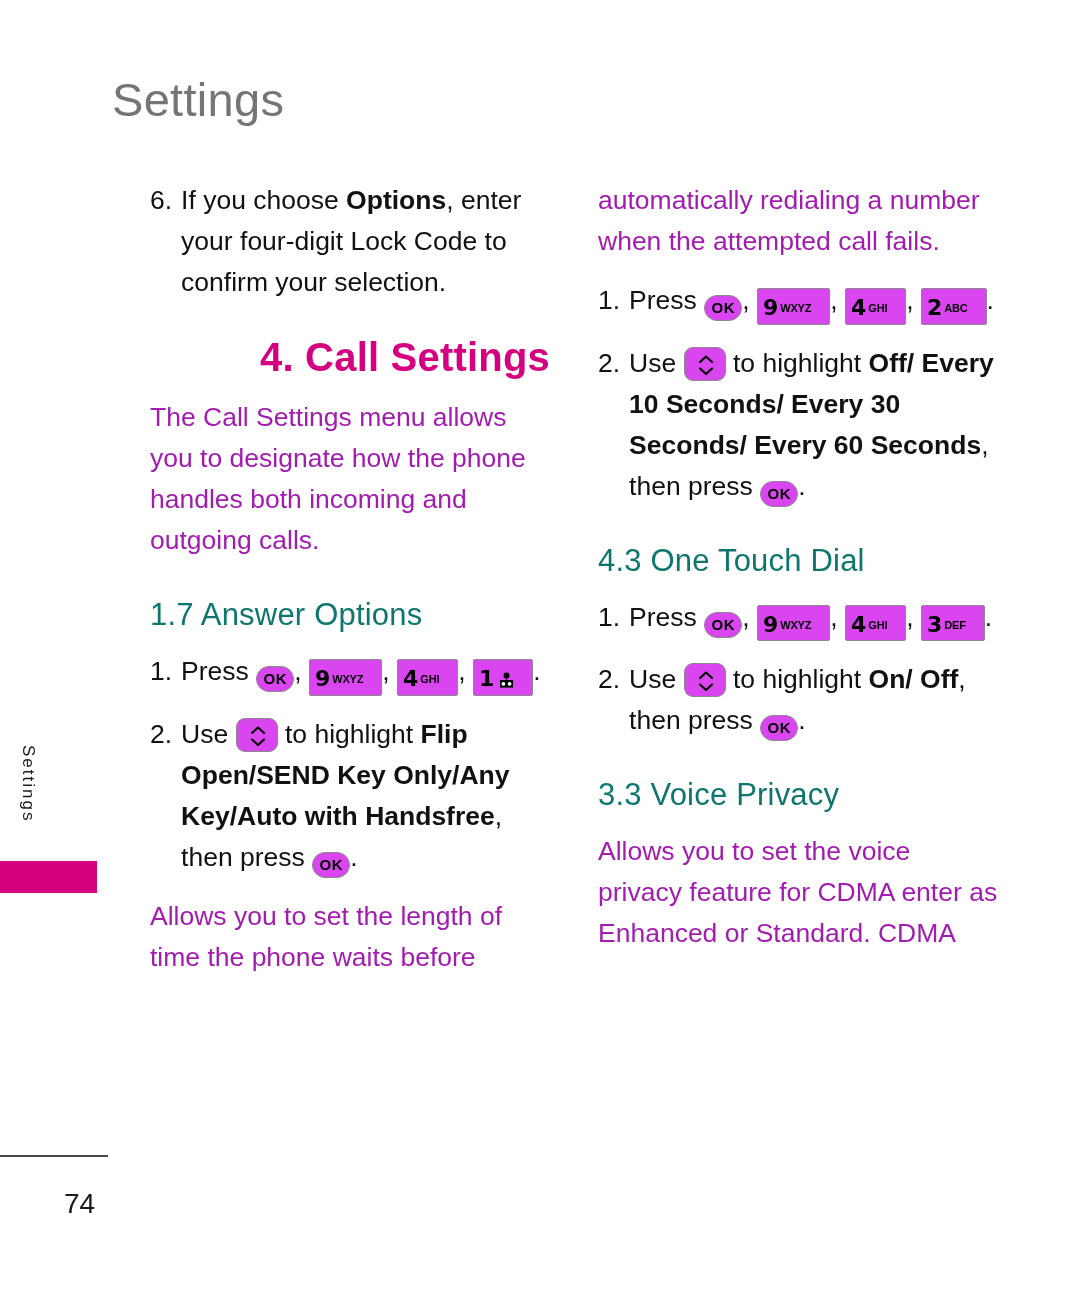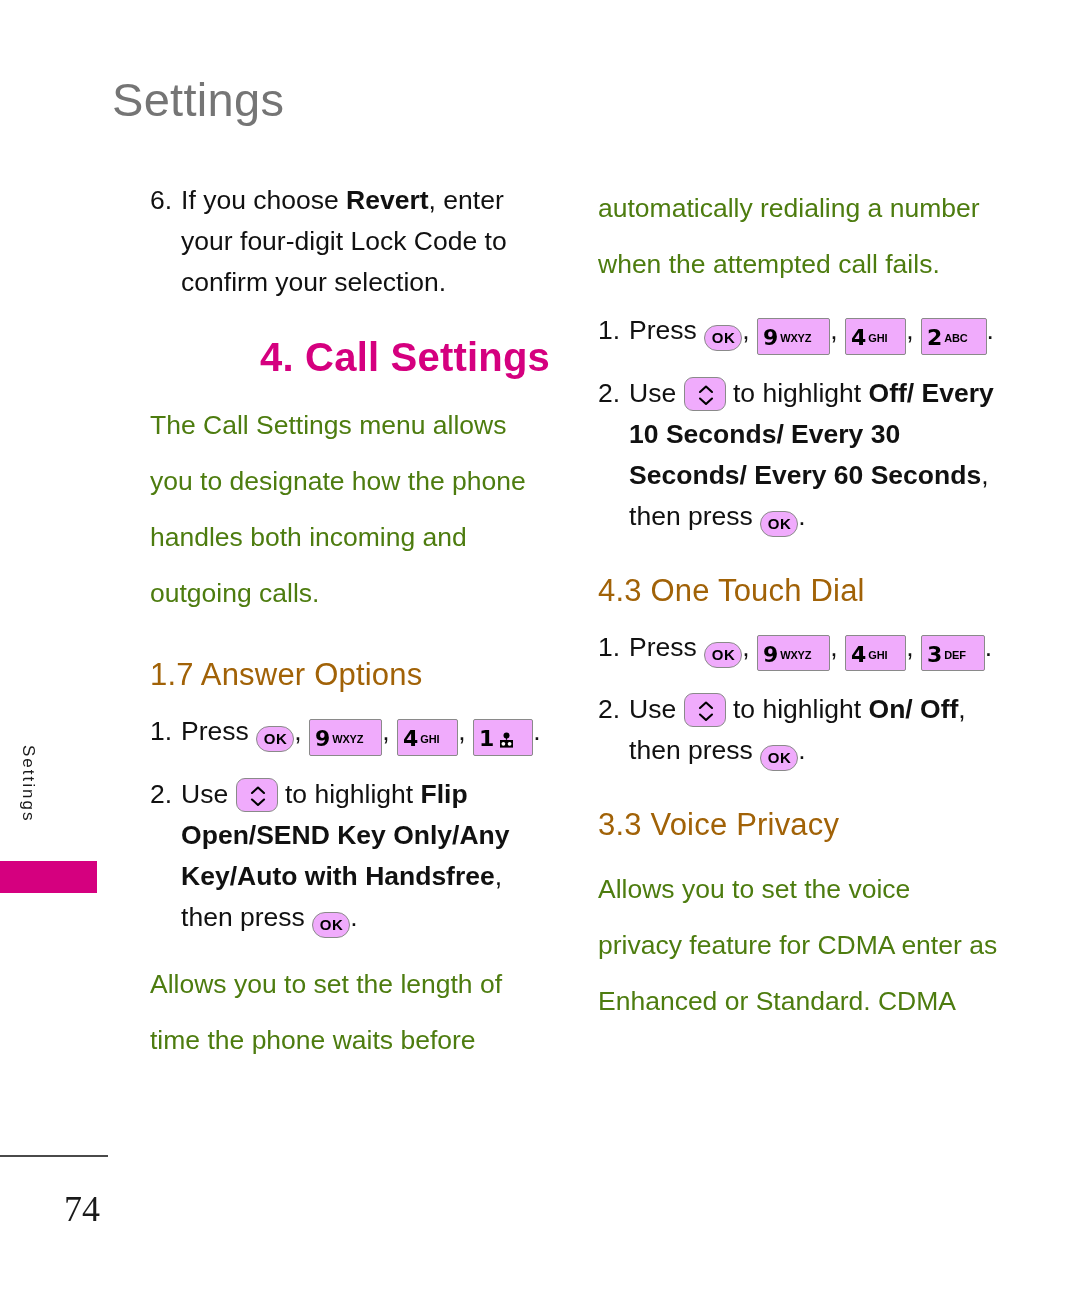--- a/index.html
+++ b/index.html
@@ -53,22 +53,22 @@
     position: absolute;
     top: 180px;
     width: 400px;
   }
   .col-left  { left: 150px; }
   .col-right { left: 598px; }
 
   
   .para {
     font-size: 26.5px;
-    line-height: 56px;
-    color: #4d7c0f;
+    line-height: 41px;
+    color: #a21caf;
     margin: 0 0 26px 0;
     font-weight: 400;
   }
   .para.tight { margin-bottom: 18px; }
 
   .step {
     font-size: 26.5px;
     line-height: 41px;
     color: #111111;
     margin: 0 0 18px 0;
@@ -86,37 +86,37 @@
   .h-major {
     color: #d5007f;
     font-size: 40px;
     font-weight: 700;
     margin: 30px 0 16px 0;
     line-height: 48px;
     letter-spacing: 0.2px;
     text-align: right;
   }
   .h-minor {
-    color: #a16207;
+    color: #0f766e;
     font-size: 31px;
     font-weight: 400;
     margin: 34px 0 16px 0;
     line-height: 40px;
     letter-spacing: 0.2px;
   }
 
   
   .key {
     display: inline-block;
     vertical-align: -5px;
-    background: #f0abfc;
+    background: #d946ef;
     border: 1.5px solid #8a8a8a;
     box-sizing: border-box;
     line-height: 1;
-    text-align: right;
+    text-align: center;
     white-space: nowrap;
     color: #000;
   }
   
   .key-ok {
     border-radius: 13px;
     padding: 4px 6px 5px 6px;
     min-width: 38px;
     font-size: 15px;
     font-weight: 700;
@@ -167,39 +167,38 @@
     left: 0;
     top: 1155px;
     width: 108px;
     height: 2px;
     background: #4a4a4a;
   }
   .page-number {
     position: absolute;
     left: 64px;
     top: 1188px;
-    font-size: 36px;
+    font-size: 28px;
     color: #1a1a1a;
     font-weight: 400;
-    font-family: Liberation Serif, serif;
   }
 </style>
 </head>
 <body>
 
 <div class="page-header">Settings</div>
 
 <div class="side-tab-label">Settings</div>
 <div class="side-tab-bar"></div>
 
 <div class="col col-left">
 
   <div class="step">
     <span class="step-num">6.</span>
-    <span class="step-body"><span>If you choose </span><b>Revert</b><span>, enter your four-digit Lock Code to confirm your selection.</span></span>
+    <span class="step-body"><span>If you choose </span><b>Options</b><span>, enter your four-digit Lock Code to confirm your selection.</span></span>
   </div>
 
   <div class="h-major">4. Call Settings</div>
   <p class="para">The Call Settings menu allows you to designate how the phone handles both incoming and outgoing calls.</p>
 
   <div class="h-minor">1.7 Answer Options</div>
 
   <div class="step">
     <span class="step-num">1.</span>
     <span class="step-body"><span>Press </span><span class="key key-ok">OK</span><span>, </span><span class="key key-num"><span class="digit">9</span><span class="letters">WXYZ</span></span><span>, </span><span class="key key-num"><span class="digit">4</span><span class="letters">GHI</span></span><span>, </span><span class="key key-num"><span class="digit">1</span><span class="vm-icon"><svg viewBox="0 0 15 17" width="15" height="17">

